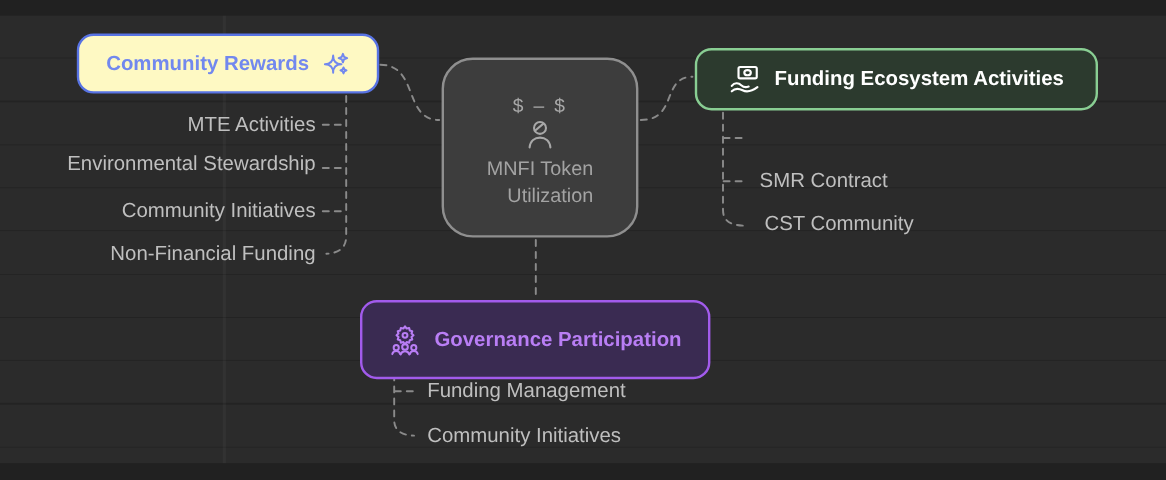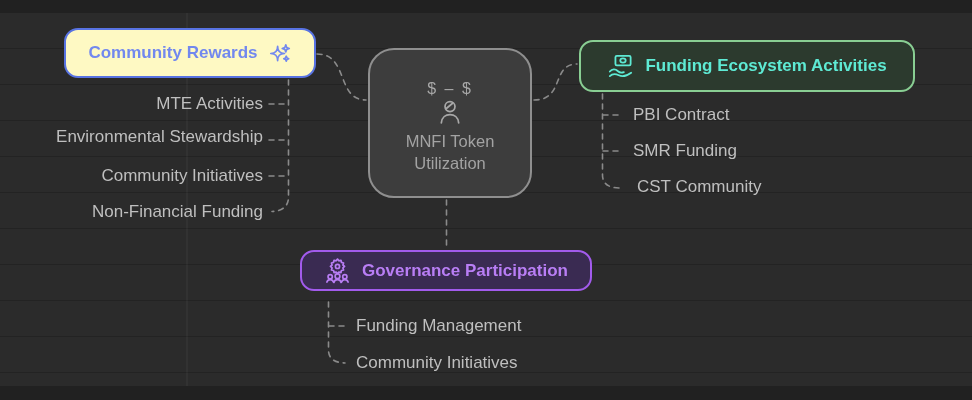--- a/index.html
+++ b/index.html
@@ -25,31 +25,31 @@
   .node{
     position:absolute;display:flex;align-items:center;justify-content:center;
     gap:11px;border-radius:14px;border:2px solid;box-sizing:border-box;
     font-size:17px;font-weight:600;white-space:nowrap;cursor:pointer;
   }
   .node svg{flex:0 0 auto;display:block;}
 
   .node-community{left:64px;top:28px;width:252px;height:50px;
     color:#7288ee;border-color:#5873e3;background:#fef9c3;}
   .node-funding{left:579px;top:40px;width:336px;height:52px;
-    color:#5eead4;border-color:#89ce93;background:#2c3a2e;}
-  .node-governance{left:300px;top:250px;width:292px;height:41px;
+    color:#ffffff;border-color:#89ce93;background:#2c3a2e;}
+  .node-governance{left:300px;top:250px;width:292px;height:66px;
     color:#b97ef5;border-color:#a25bec;background:#3a2b52;}
 
   .node-center{
     left:368px;top:48px;width:164px;height:150px;border-radius:26px;
     border:2px solid #8f8f8f;background:#3d3d3d;color:#a3a3a3;
     flex-direction:column;gap:1px;font-weight:400;padding-top:8px;
   }
   .money-caption{font-size:16px;letter-spacing:2px;color:#a8a8a8;line-height:18px;}
-  .center-title{font-size:16.5px;line-height:22px;text-align:center;color:#a3a3a3;margin-top:4px;}
+  .center-title{font-size:16.5px;line-height:22px;text-align:right;color:#a3a3a3;margin-top:4px;}
 
   .item{
     position:absolute;font-size:17px;line-height:22px;color:#bfbfbf;
     white-space:nowrap;cursor:pointer;
   }
   .item-right{right:709px;text-align:right;}
 </style>
 </head>
 <body>
 
@@ -120,19 +120,18 @@
       <path d="M15.6 22.3 A3 3 0 0 1 21.4 22.3"></path>
     </svg>
     <span>Governance Participation</span>
   </div>
 
   <div class="item item-right" style="top:93px">MTE Activities</div>
   <div class="item item-right" style="top:126px">Environmental Stewardship</div>
   <div class="item item-right" style="top:165px">Community Initiatives</div>
   <div class="item item-right" style="top:201px">Non-Financial Funding</div>
 
-  <div class="item" style="left:633px;top:104px">PBI Contract</div>
-  <div class="item" style="left:633px;top:140px">SMR Funding</div>
+  <div class="item" style="left:633px;top:140px">SMR Contract</div>
   <div class="item" style="left:637px;top:176px">CST Community</div>
 
   <div class="item" style="left:356px;top:315px">Funding Management</div>
   <div class="item" style="left:356px;top:352px">Community Initiatives</div>
 </div>
 
 </body></html>

